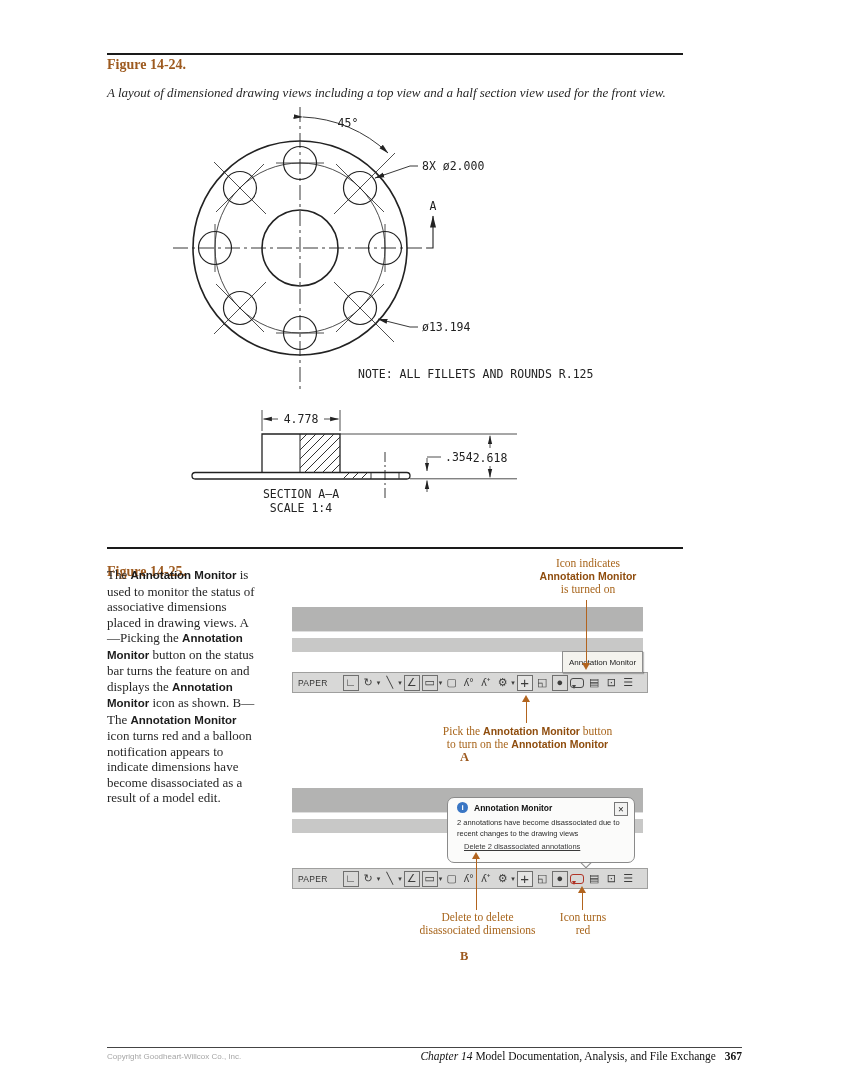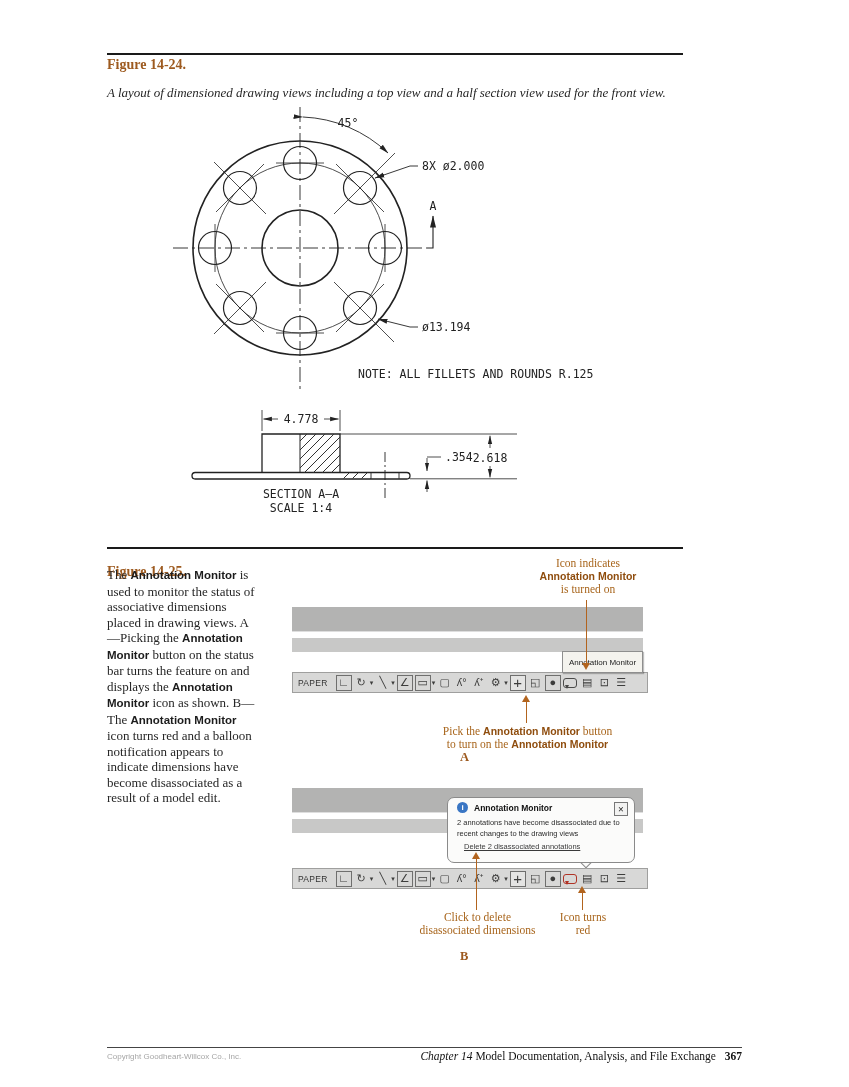--- a/index.html
+++ b/index.html
@@ -12,21 +12,21 @@
   
   svg text{font-family:"DejaVu Sans Mono",monospace;fill:#222;}
   
   .shot{position:absolute;}
   .band{position:absolute;left:0;width:351px;}
   .band1{background:#b3b3b2;height:24px;border-bottom:1px solid #dedede;}
   .band2{background:#c8c8c7;height:14px;}
   .sbar{position:absolute;left:0;width:349px;height:19px;background:#d8d8d7;border:1px solid #9f9f9e;
         display:flex;align-items:center;gap:2px;padding-left:5px;
         font-family:"Liberation Sans",sans-serif;color:#3d3d3c;}
-  .sb-paper{font-size:8.5px;color:#333;letter-spacing:.3px;margin-right:6px;text-align:right;}
+  .sb-paper{font-size:8.5px;color:#333;letter-spacing:.3px;margin-right:13px;text-align:right;}
   .sb-ic{width:15px;height:16px;display:flex;align-items:center;justify-content:center;
          font-size:11px;line-height:1;color:#3d3d3c;flex:0 0 auto;}
   .sb-ic.boxed{border:1px solid #6f6f6e;width:14px;height:14px;}
   .sb-ic.big{font-size:15px;background:#e4e4e3;}
   .sb-dd{font-size:7px;flex:0 0 auto;margin-left:-1px;}
   .bub{display:inline-block;width:12px;height:8px;border:1.3px solid #4a4a49;border-radius:3px;position:relative;}
   .bub::after{content:"";position:absolute;left:1px;bottom:-5px;border:3px solid transparent;
               border-top:4px solid #4a4a49;border-left-width:2px;border-right-width:2px;}
   .bub.red{border-color:#b03326;}
   .bub.red::after{border-top-color:#b03326;}
@@ -235,21 +235,21 @@
         </span>
         <span class="sb-ic">▤</span>
         <span class="sb-ic">⊡</span>
         <span class="sb-ic">☰</span>
       </div>
   </div>
 
   <div class="arr up" style="left:476px;top:858px;height:52px;"></div>
   <div class="arr up" style="left:582px;top:892px;height:18px;"></div>
   <div class="callout" style="left:385px;top:911px;width:185px;">
-    <div>Click to delete</div>
+    <div>Delete to delete</div>
     <div>disassociated dimensions</div>
   </div>
   <div class="callout" style="left:540px;top:911px;width:86px;">
     <div>Icon turns</div>
     <div>red</div>
   </div>
   <div class="sublabel" style="left:460px;top:949px;">B</div>
 
   <div class="rule" style="left:107px;top:1047px;width:635px;height:1px;background:#444;"></div>
   <div class="foot-copy" style="left:107px;top:1052px;">Copyright Goodheart-Willcox Co., Inc.</div>

